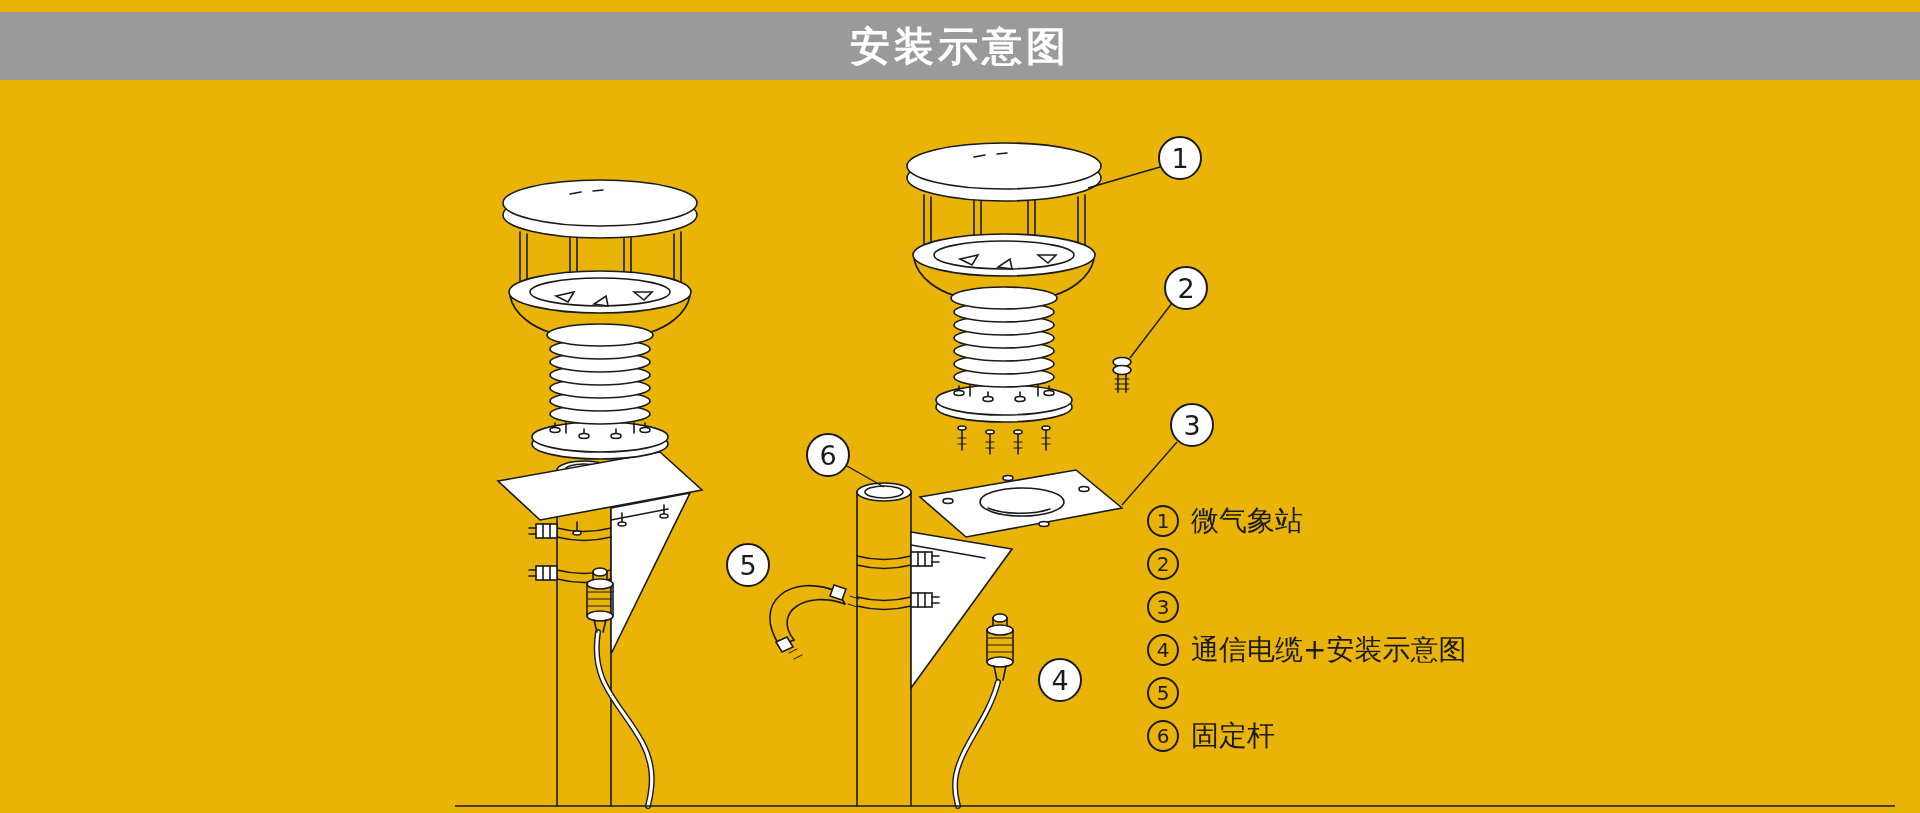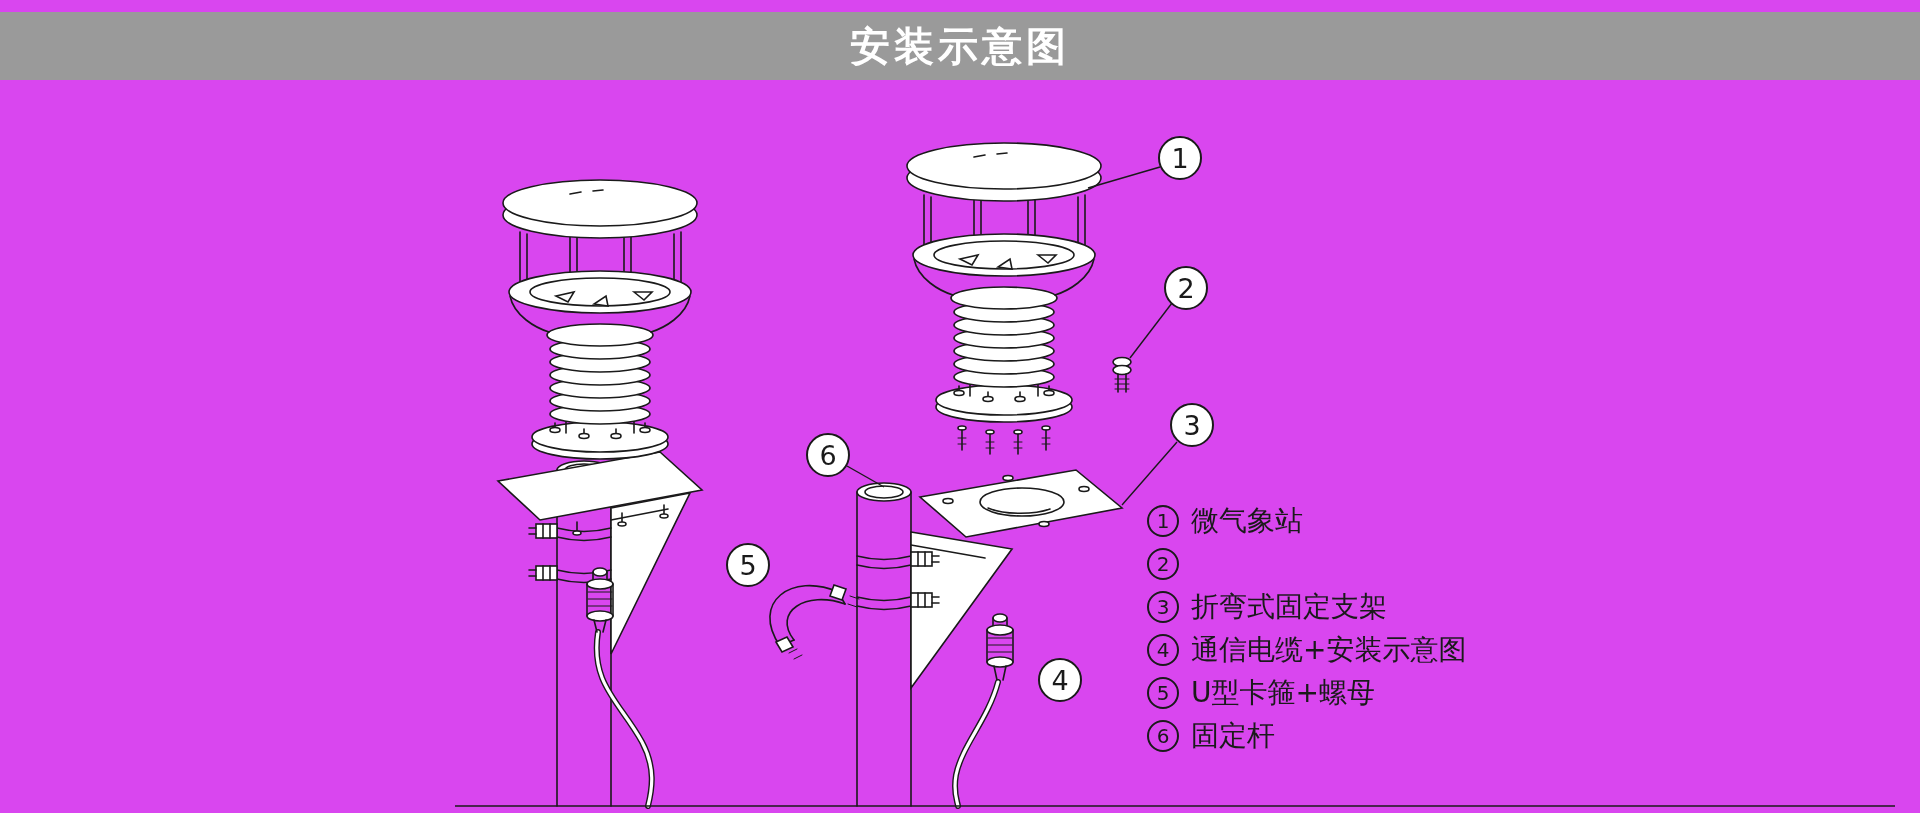--- a/index.html
+++ b/index.html
@@ -1,18 +1,18 @@
 <!DOCTYPE html>
 <html><head>
 <meta charset="utf-8">
 <style>
   * { margin:0; padding:0; box-sizing:border-box; }
   html,body { background:#ffffff; }
   body { font-family:"DejaVu Sans","Liberation Sans",sans-serif; }
-  .page { position:relative; width:1920px; height:813px; background:#d946ef; overflow:hidden; }
+  .page { position:relative; width:1920px; height:813px; background:#eab308; overflow:hidden; }
   .title-bar { position:absolute; top:12px; left:0; width:1920px; height:68px; background:#9a9a9a;
                display:flex; align-items:center; justify-content:center; }
   .title-bar h1 { color:#ffffff; font-size:40px; font-weight:bold; letter-spacing:4px; }
   .drawing { position:absolute; left:0; top:0; }
   .callout { position:absolute; width:44px; height:44px; border:2.5px solid #1a1a1a; border-radius:50%;
              background:#ffffff; display:flex; align-items:center; justify-content:center;
              font-size:27px; color:#1a1a1a; line-height:1; }
   .legend { position:absolute; left:1147px; top:499px; list-style:none; }
   .legend li { display:flex; align-items:center; height:43px; }
   .legend .num { width:32px; height:32px; border:2px solid #1a1a1a; border-radius:50%;
@@ -265,29 +265,27 @@
   <ul class="legend">
     <li>
       <span class="num">1</span>
       <span class="label">微气象站</span>
     </li>
     <li>
       <span class="num">2</span>
     </li>
     <li>
       <span class="num">3</span>
-      <span class="label">折弯式固定支架</span>
     </li>
     <li>
       <span class="num">4</span>
       <span class="label">通信电缆+安装示意图</span>
     </li>
     <li>
       <span class="num">5</span>
-      <span class="label">U型卡箍+螺母</span>
     </li>
     <li>
       <span class="num">6</span>
       <span class="label">固定杆</span>
     </li>
   </ul>
 
 </div>
 
 </body></html>

